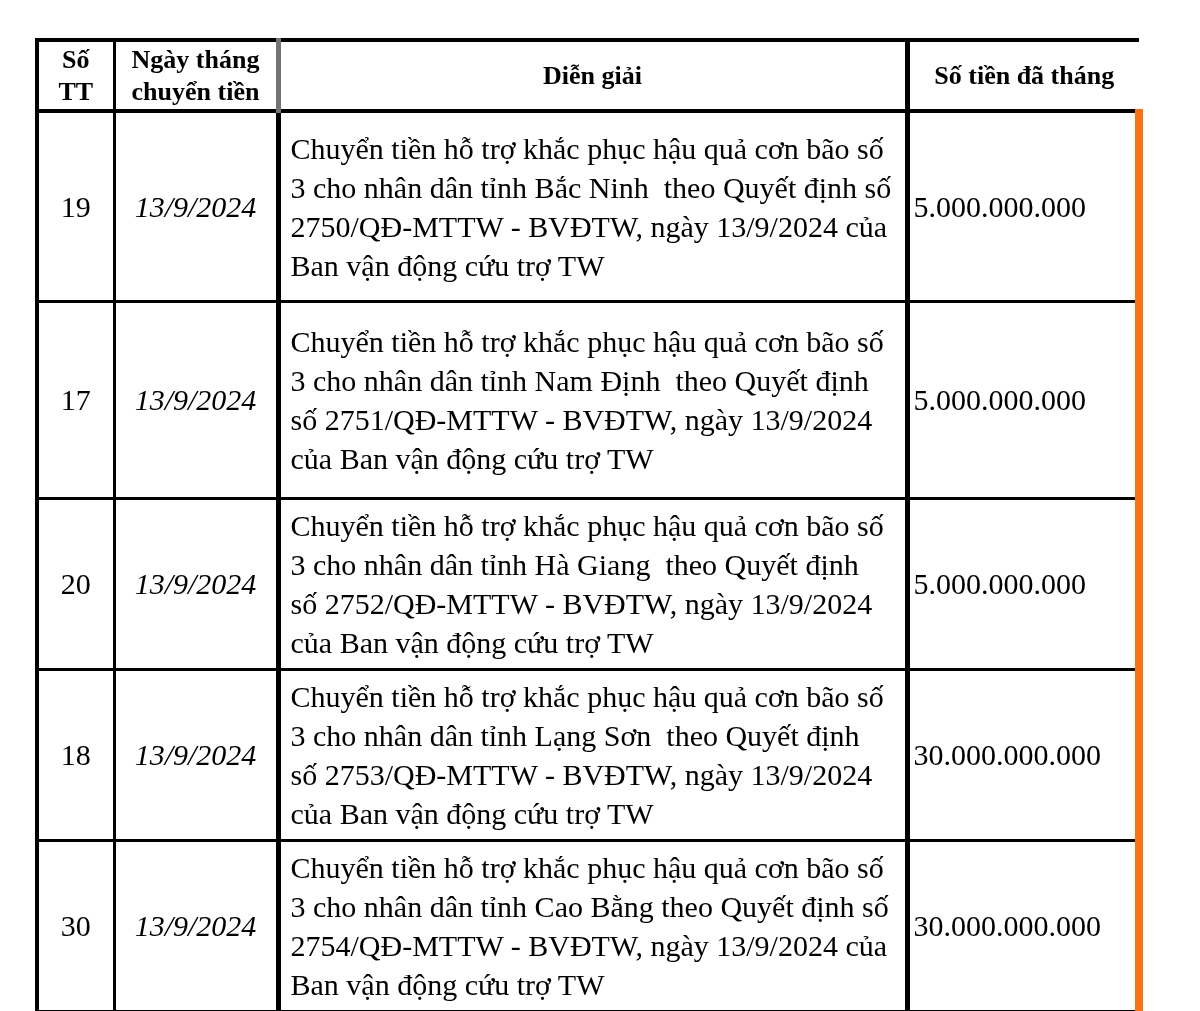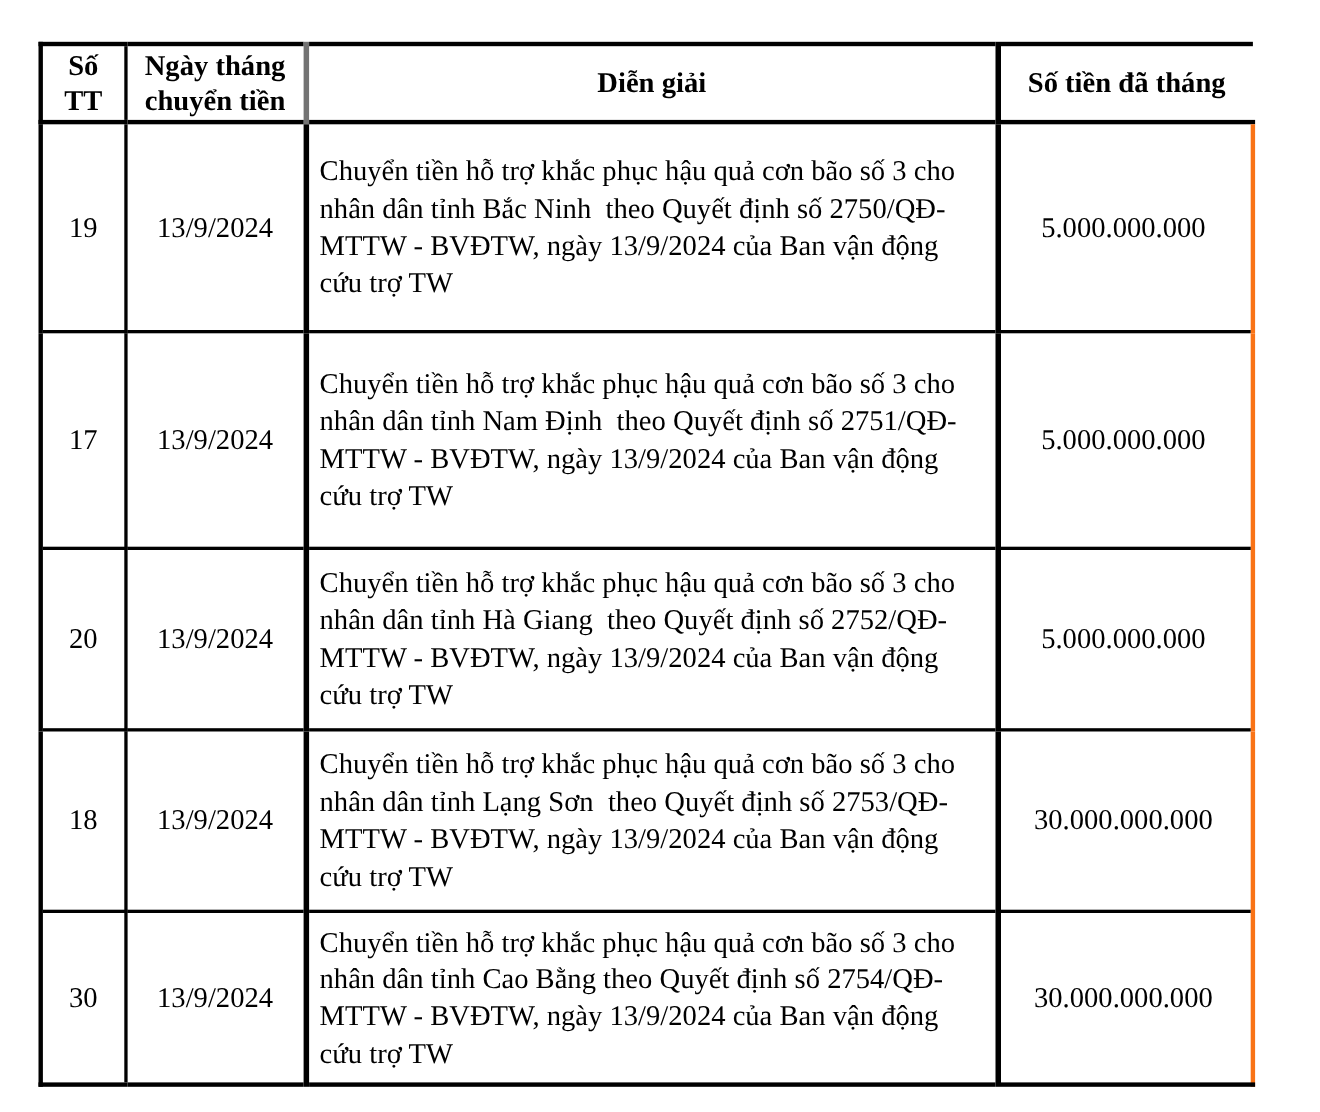--- a/index.html
+++ b/index.html
@@ -42,30 +42,30 @@
     border-top: 4px solid #000;
     border-bottom: 4px solid #000;
     padding: 2px 4px;
   }
   th.h-no   { border-left: 4px solid #000; border-right: 3px solid #000; }
   th.h-date { border-right: 5px solid #737373; }
   th.h-desc { border-right: 5px solid #000; }
   th.h-amt  { border-right: none; } 
 
   td {
-    font-size: 26px;
+    font-size: 30px;
     line-height: 1.3;
     border-bottom: 3px solid #000;
     padding: 4px;
   }
   td.b-no   { border-left: 4px solid #000; border-right: 3px solid #000; text-align: center; }
-  td.b-date { border-right: 5px solid #000; text-align: center; }
+  td.b-date { border-right: 5px solid #000; text-align: center; font-style: italic; }
   td.b-desc { border-right: 5px solid #000; text-align: left;
               padding: 6px 12px 6px 10px; white-space: pre-wrap; }
-  td.b-amt  { border-right: 4px solid #f97316; text-align: center; padding-right: 8px; }
+  td.b-amt  { border-right: 8px solid #f97316; text-align: left; padding-right: 8px; }
 
   tbody tr:last-child td { border-bottom: 4px solid #000; }
 </style>
 </head>
 <body>
 
 <div class="page">
   <table class="transfer">
     <colgroup>
       <col class="c-no">

